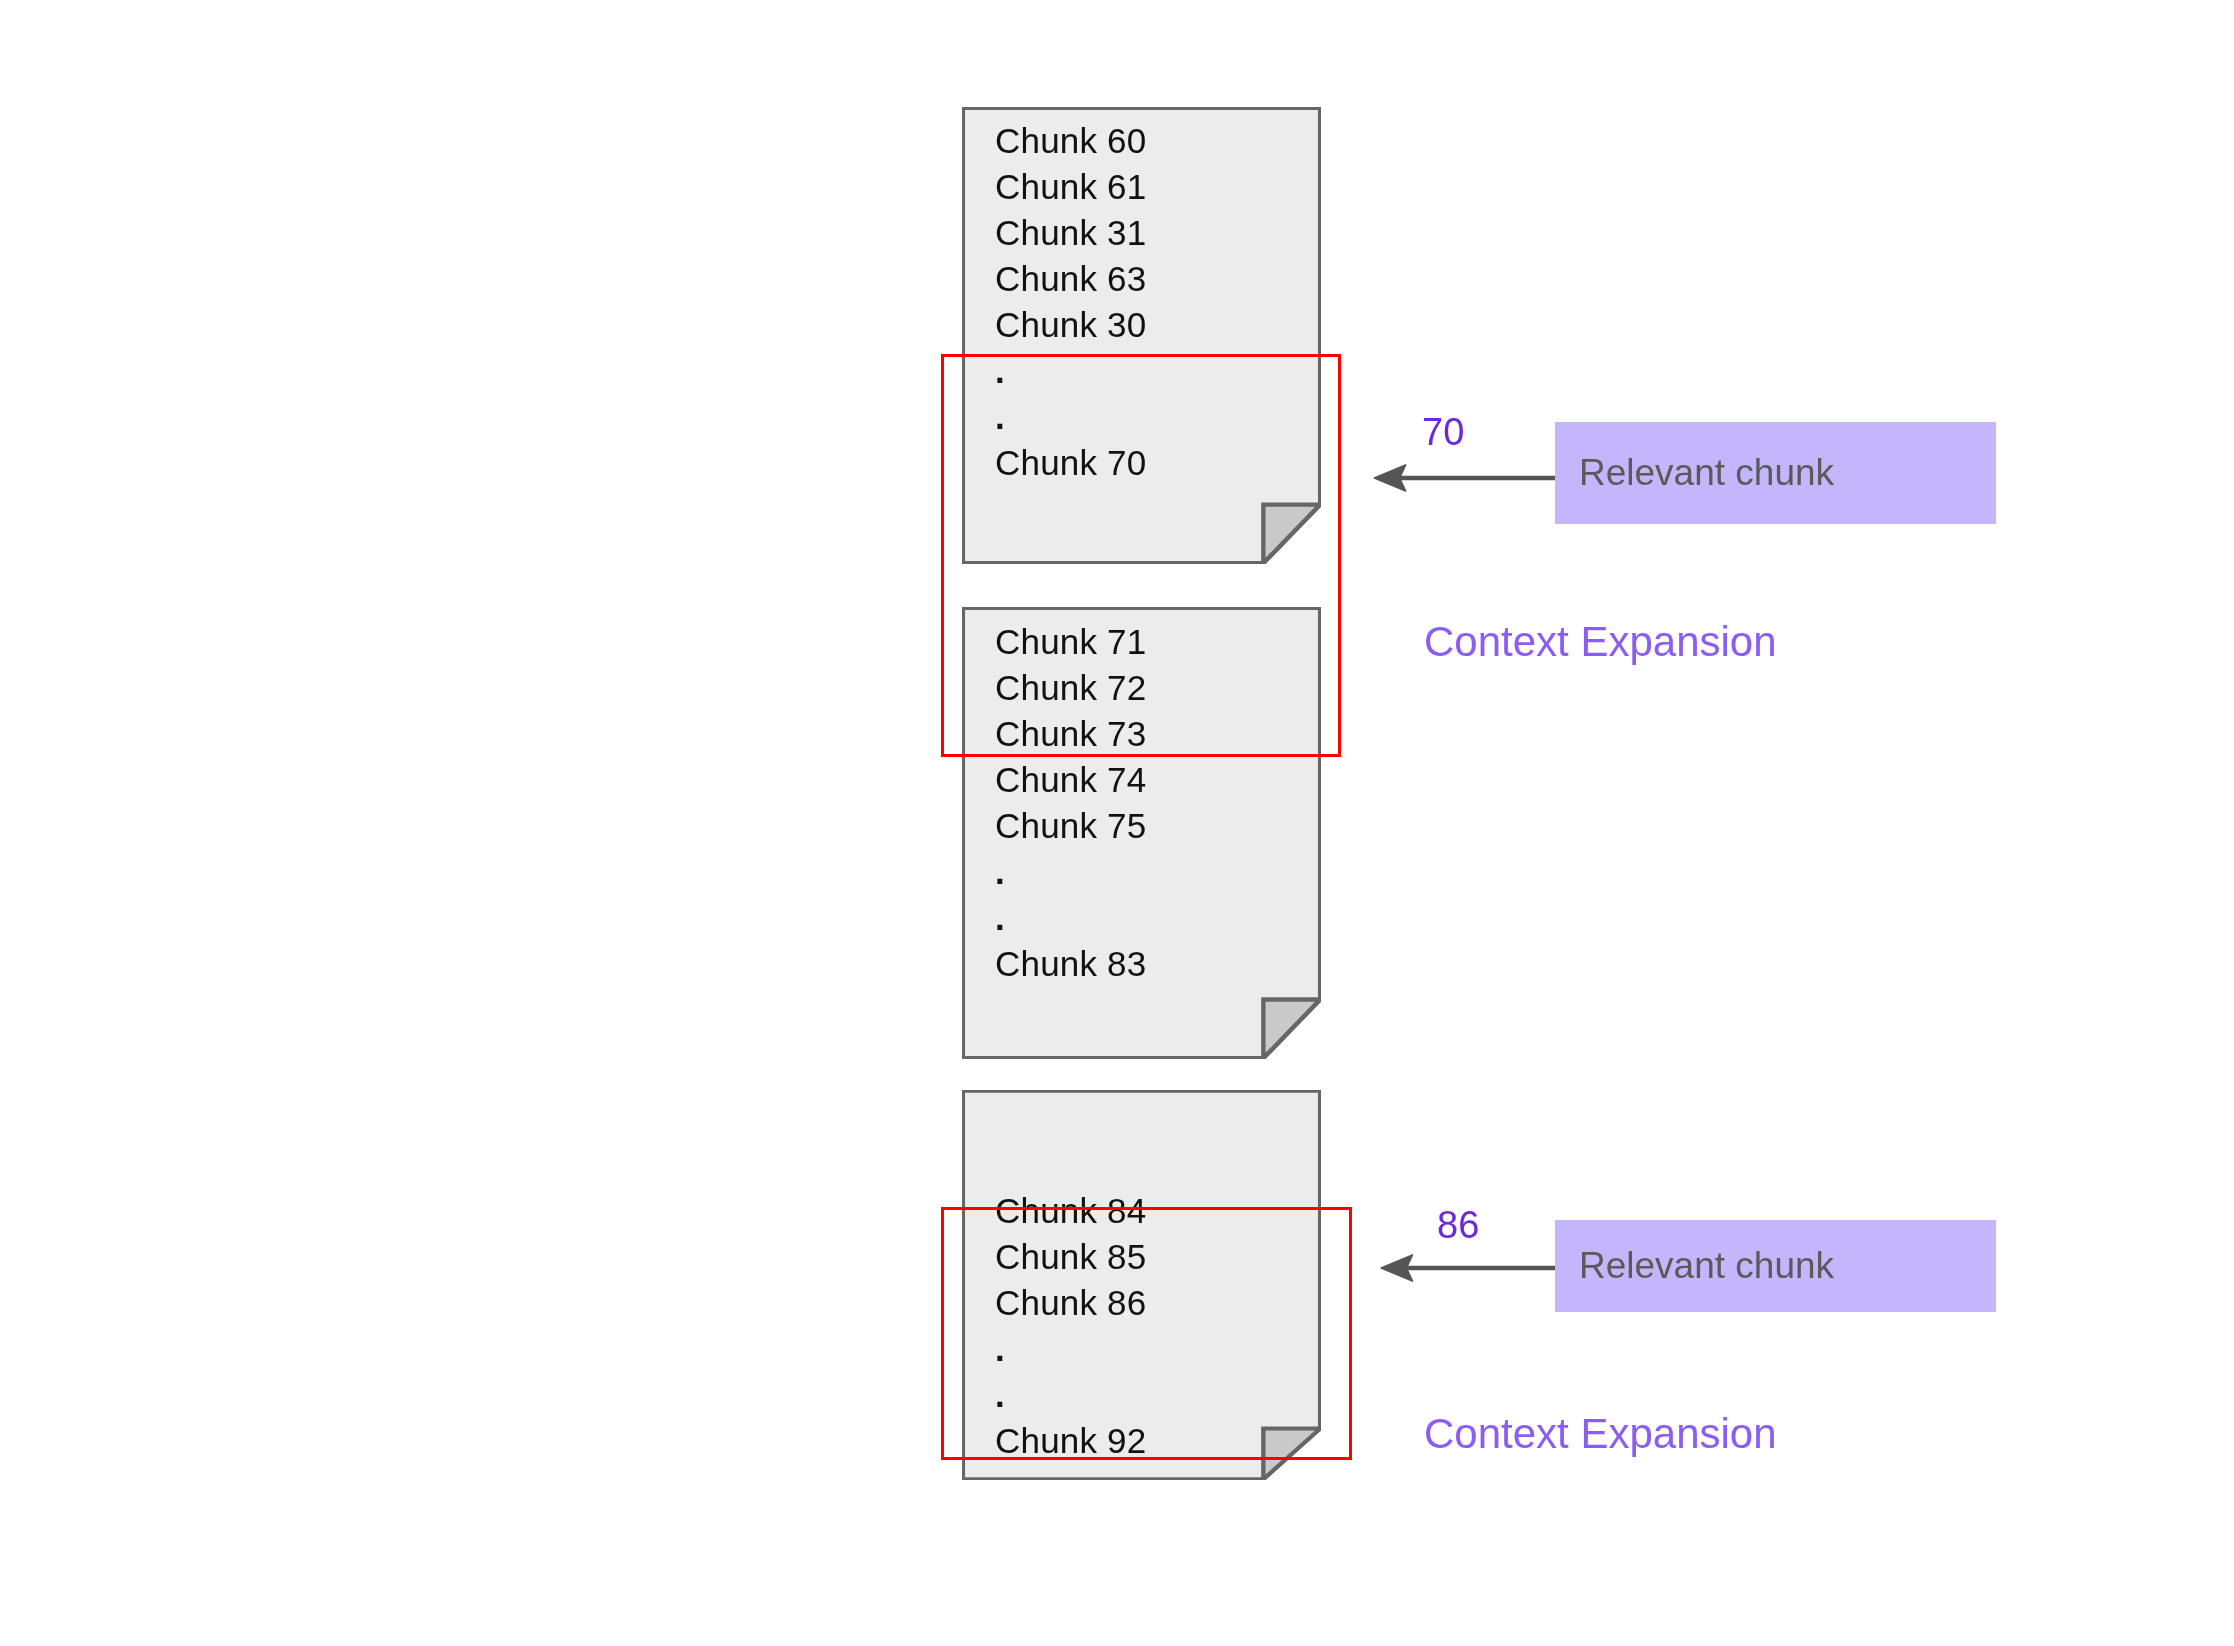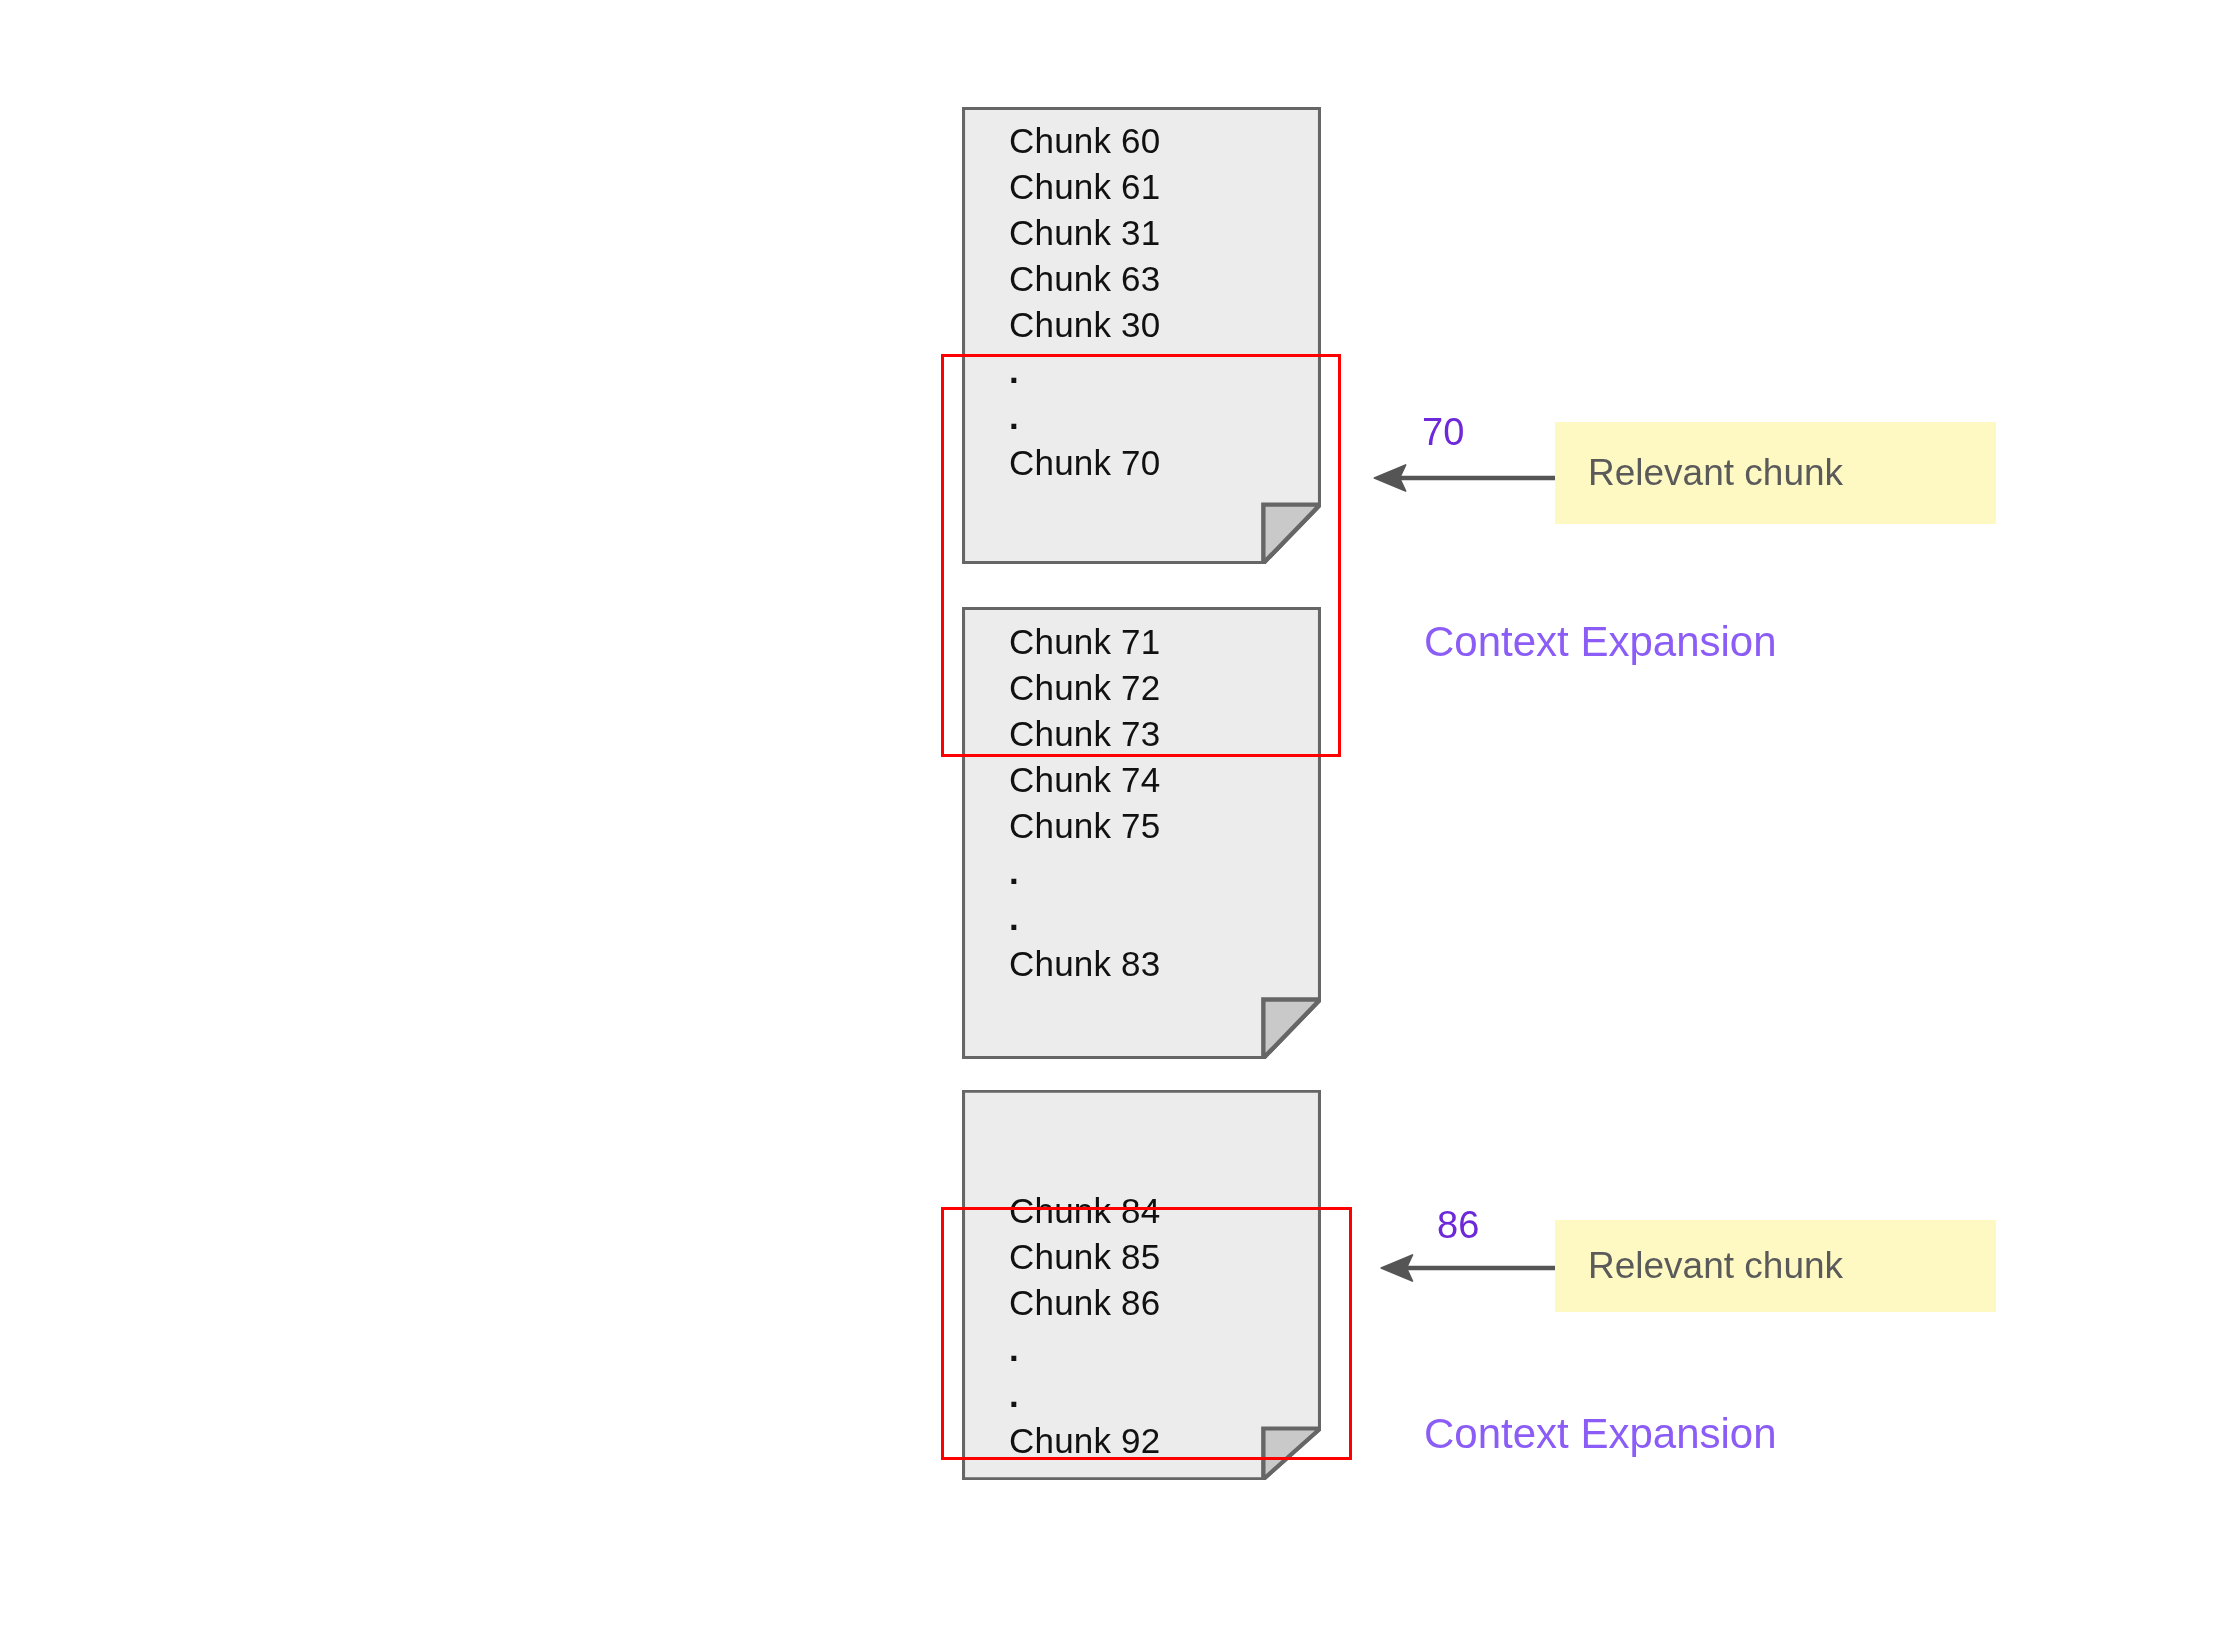--- a/index.html
+++ b/index.html
@@ -31,21 +31,21 @@
     position: absolute;
     left: 0; top: 0;
     width: 100%;
     height: 100%;
   }
   .doc .doc-lines {
     position: absolute;
     left: 0; top: 0;
     width: 100%;
     height: 100%;
-    padding-left: 47px;
+    padding-left: 33px;
     box-sizing: border-box;
   }
   .chunk-line {
     font-size: 35px;
     line-height: 46px;
     color: #111111;
     white-space: nowrap;
     letter-spacing: 0.2px;
   }
   .chunk-line.dot {
@@ -73,25 +73,25 @@
   .edge-label {
     position: absolute;
     font-size: 38px;
     color: #6d28d9;
     white-space: nowrap;
   }
 
   
   .callout {
     position: absolute;
-    background: #fef9c3;
+    background: #c4b5fd;
     display: flex;
     align-items: center;
     box-sizing: border-box;
-    padding-left: 33px;
+    padding-left: 24px;
   }
   .callout-text {
     font-size: 37px;
     color: #5a5a5a;
     white-space: nowrap;
   }
 
   
   .green-note {
     position: absolute;

